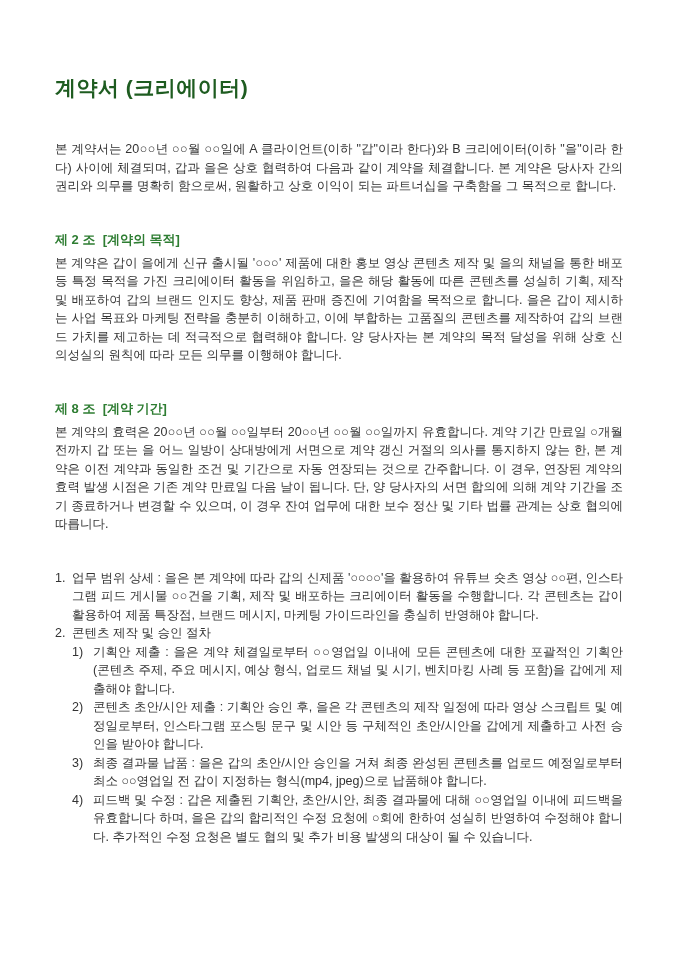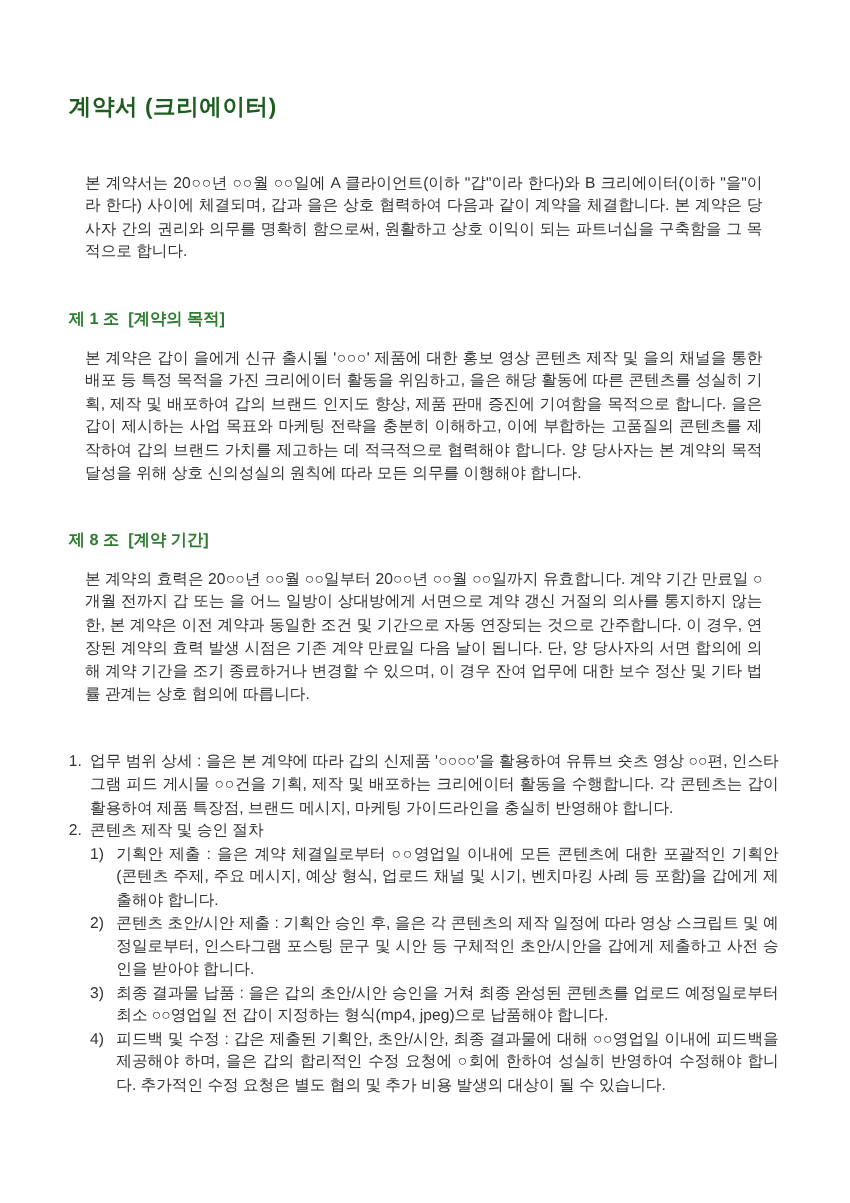--- a/index.html
+++ b/index.html
@@ -8,32 +8,32 @@
     position: relative;
     width: 680px;
     height: 962px;
     background: #ffffff;
     padding: 76px 57px 0 55px;
     font-family: "Liberation Sans", "DejaVu Sans", sans-serif;
     color: #333333;
     overflow: hidden;
   }
   .doc-title {
-    font-size: 18px;
+    font-size: 21px;
     font-weight: bold;
     color: #1e5c20;
     margin: 0 0 41px 0;
     letter-spacing: 0.5px;
     line-height: 1.1;
   }
   .para {
     font-size: 12.5px;
     line-height: 18.5px;
     text-align: justify;
-    margin: 13px;
+    margin: 0;
   }
   .article { margin-top: 35px; }
   .article-heading {
     font-size: 13px;
     font-weight: bold;
     color: #2e7d32;
     margin: 0 0 5px 0;
     white-space: pre-wrap;
     line-height: 18px;
   }
@@ -51,21 +51,21 @@
 </head>
 <body>
 
 <div class="page">
 
   <h1 class="doc-title">계약서 (크리에이터)</h1>
 
   <p class="para">본 계약서는 20○○년 ○○월 ○○일에 A 클라이언트(이하 "갑"이라 한다)와 B 크리에이터(이하 "을"이라 한다) 사이에 체결되며, 갑과 을은 상호 협력하여 다음과 같이 계약을 체결합니다. 본 계약은 당사자 간의 권리와 의무를 명확히 함으로써, 원활하고 상호 이익이 되는 파트너십을 구축함을 그 목적으로 합니다.</p>
 
   <div class="article">
-    <h2 class="article-heading">제 1 조  [계약의 목적]</h2>
+    <h2 class="article-heading">제 2 조  [계약의 목적]</h2>
     <p class="para">본 계약은 갑이 을에게 신규 출시될 '○○○' 제품에 대한 홍보 영상 콘텐츠 제작 및 을의 채널을 통한 배포 등 특정 목적을 가진 크리에이터 활동을 위임하고, 을은 해당 활동에 따른 콘텐츠를 성실히 기획, 제작 및 배포하여 갑의 브랜드 인지도 향상, 제품 판매 증진에 기여함을 목적으로 합니다. 을은 갑이 제시하는 사업 목표와 마케팅 전략을 충분히 이해하고, 이에 부합하는 고품질의 콘텐츠를 제작하여 갑의 브랜드 가치를 제고하는 데 적극적으로 협력해야 합니다. 양 당사자는 본 계약의 목적 달성을 위해 상호 신의성실의 원칙에 따라 모든 의무를 이행해야 합니다.</p>
   </div>
 
   <div class="article">
     <h2 class="article-heading">제 8 조  [계약 기간]</h2>
     <p class="para">본 계약의 효력은 20○○년 ○○월 ○○일부터 20○○년 ○○월 ○○일까지 유효합니다. 계약 기간 만료일 ○개월 전까지 갑 또는 을 어느 일방이 상대방에게 서면으로 계약 갱신 거절의 의사를 통지하지 않는 한, 본 계약은 이전 계약과 동일한 조건 및 기간으로 자동 연장되는 것으로 간주합니다. 이 경우, 연장된 계약의 효력 발생 시점은 기존 계약 만료일 다음 날이 됩니다. 단, 양 당사자의 서면 합의에 의해 계약 기간을 조기 종료하거나 변경할 수 있으며, 이 경우 잔여 업무에 대한 보수 정산 및 기타 법률 관계는 상호 협의에 따릅니다.</p>
   </div>
 
   <div class="article">
 
@@ -93,20 +93,20 @@
           <p class="li-text">콘텐츠 초안/시안 제출 : 기획안 승인 후, 을은 각 콘텐츠의 제작 일정에 따라 영상 스크립트 및 예정일로부터, 인스타그램 포스팅 문구 및 시안 등 구체적인 초안/시안을 갑에게 제출하고 사전 승인을 받아야 합니다.</p>
         </div>
 
         <div class="li">
           <span class="li-marker">3)</span>
           <p class="li-text">최종 결과물 납품 : 을은 갑의 초안/시안 승인을 거쳐 최종 완성된 콘텐츠를 업로드 예정일로부터 최소 ○○영업일 전 갑이 지정하는 형식(mp4, jpeg)으로 납품해야 합니다.</p>
         </div>
 
         <div class="li">
           <span class="li-marker">4)</span>
-          <p class="li-text">피드백 및 수정 : 갑은 제출된 기획안, 초안/시안, 최종 결과물에 대해 ○○영업일 이내에 피드백을 제공해야 하며, 을은 갑의 합리적인 수정 요청에 ○회에 한하여 성실히 반영하여 수정해야 합니다. 추가적인 수정 요청은 별도 협의 및 추가 비용 발생의 대상이 될 수 있습니다.</p>
+          <p class="li-text">피드백 및 수정 : 갑은 제출된 기획안, 초안/시안, 최종 결과물에 대해 ○○영업일 이내에 피드백을 유효합니다 하며, 을은 갑의 합리적인 수정 요청에 ○회에 한하여 성실히 반영하여 수정해야 합니다. 추가적인 수정 요청은 별도 협의 및 추가 비용 발생의 대상이 될 수 있습니다.</p>
         </div>
 
       </div>
     </div>
   </div>
 
 </div>
 
 </body></html>

